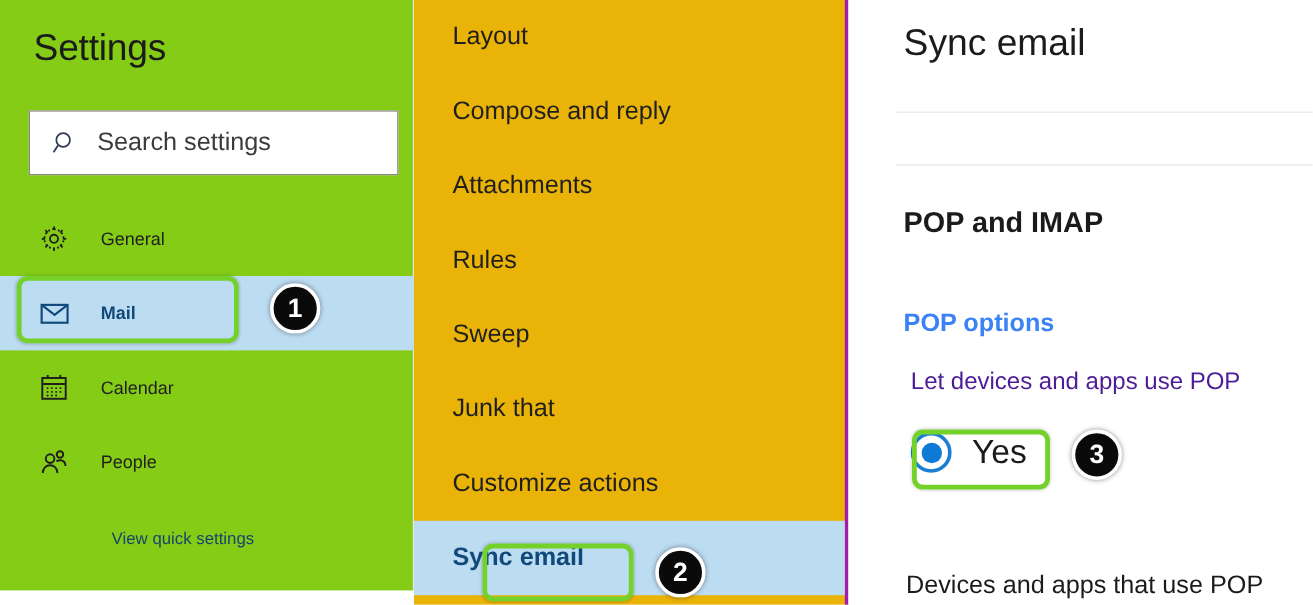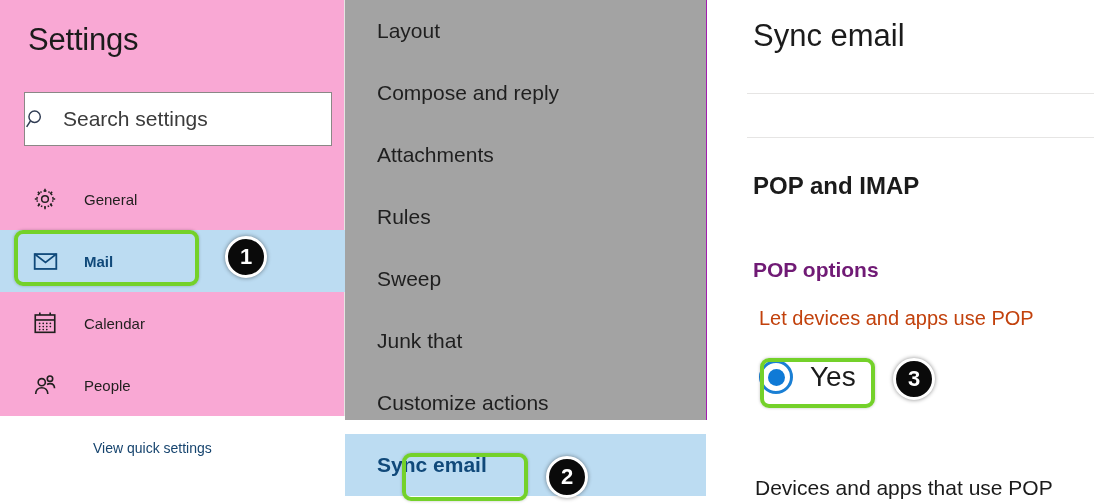--- a/index.html
+++ b/index.html
@@ -11,41 +11,42 @@
   }
   #app {
     position: relative;
     width: 1094px; height: 504px;
     display: flex;
   }
 
   
   .sidebar {
     position: relative;
-    width: 345px; height: 416px;
-    background: #f9a8d4;
+    width: 345px; height: 492px;
+    background: #84cc16;
     border-right: 1px solid #e6e4e2;
     flex: 0 0 345px;
   }
   .settings-title {
     position: absolute;
     left: 28px; top: 22px;
     font-size: 31px;
     font-weight: 400;
     color: #1b1b1b;
     letter-spacing: -0.2px;
   }
   .search-box {
     position: absolute;
     left: 24px; top: 92px;
     width: 308px; height: 54px;
     background: #ffffff;
     border: 1px solid #8a8886;
     display: flex;
     align-items: center;
+    padding-left: 18px;
   }
   .search-icon { width: 22px; height: 22px; flex: 0 0 22px; color: #2f3b52; }
   .search-placeholder {
     margin-left: 16px;
     font-size: 21px;
     color: #3b3b3b;
   }
 
   .nav-list { position: absolute; left: 0; top: 168px; width: 345px; }
   .nav-item {
@@ -76,24 +77,24 @@
   .quick-settings {
     position: absolute;
     left: 93px; top: 440px;
     font-size: 14px;
     color: #16446e;
   }
 
   
   .midcol {
     position: relative;
-    width: 362px; height: 420px;
-    background: #a3a3a3;
+    width: 362px; height: 504px;
+    background: #eab308;
     flex: 0 0 362px;
-    border-right: 1px solid #a21caf;
+    border-right: 3px solid #a21caf;
   }
   .mid-item {
     position: relative;
     display: flex;
     align-items: center;
     height: 62px;
     padding-left: 32px;
     font-size: 21px;
     color: #1f1f1f;
   }
@@ -130,27 +131,27 @@
     left: 46px; top: 172px;
     font-size: 24px;
     font-weight: 700;
     color: #1b1b1b;
   }
   .sub-title {
     position: absolute;
     left: 46px; top: 258px;
     font-size: 21px;
     font-weight: 700;
-    color: #701a75;
+    color: #3b82f6;
   }
   .pop-desc {
     position: absolute;
     left: 52px; top: 307px;
     font-size: 20px;
-    color: #c2410c;
+    color: #4c1d95;
     white-space: nowrap;
   }
   .radio-row {
     position: absolute;
     display: flex;
     align-items: center;
   }
   .radio-row.yes { left: 52px; top: 360px; }
   .radio-row.no  { left: 52px; top: 420px; }
   .radio-outer {

